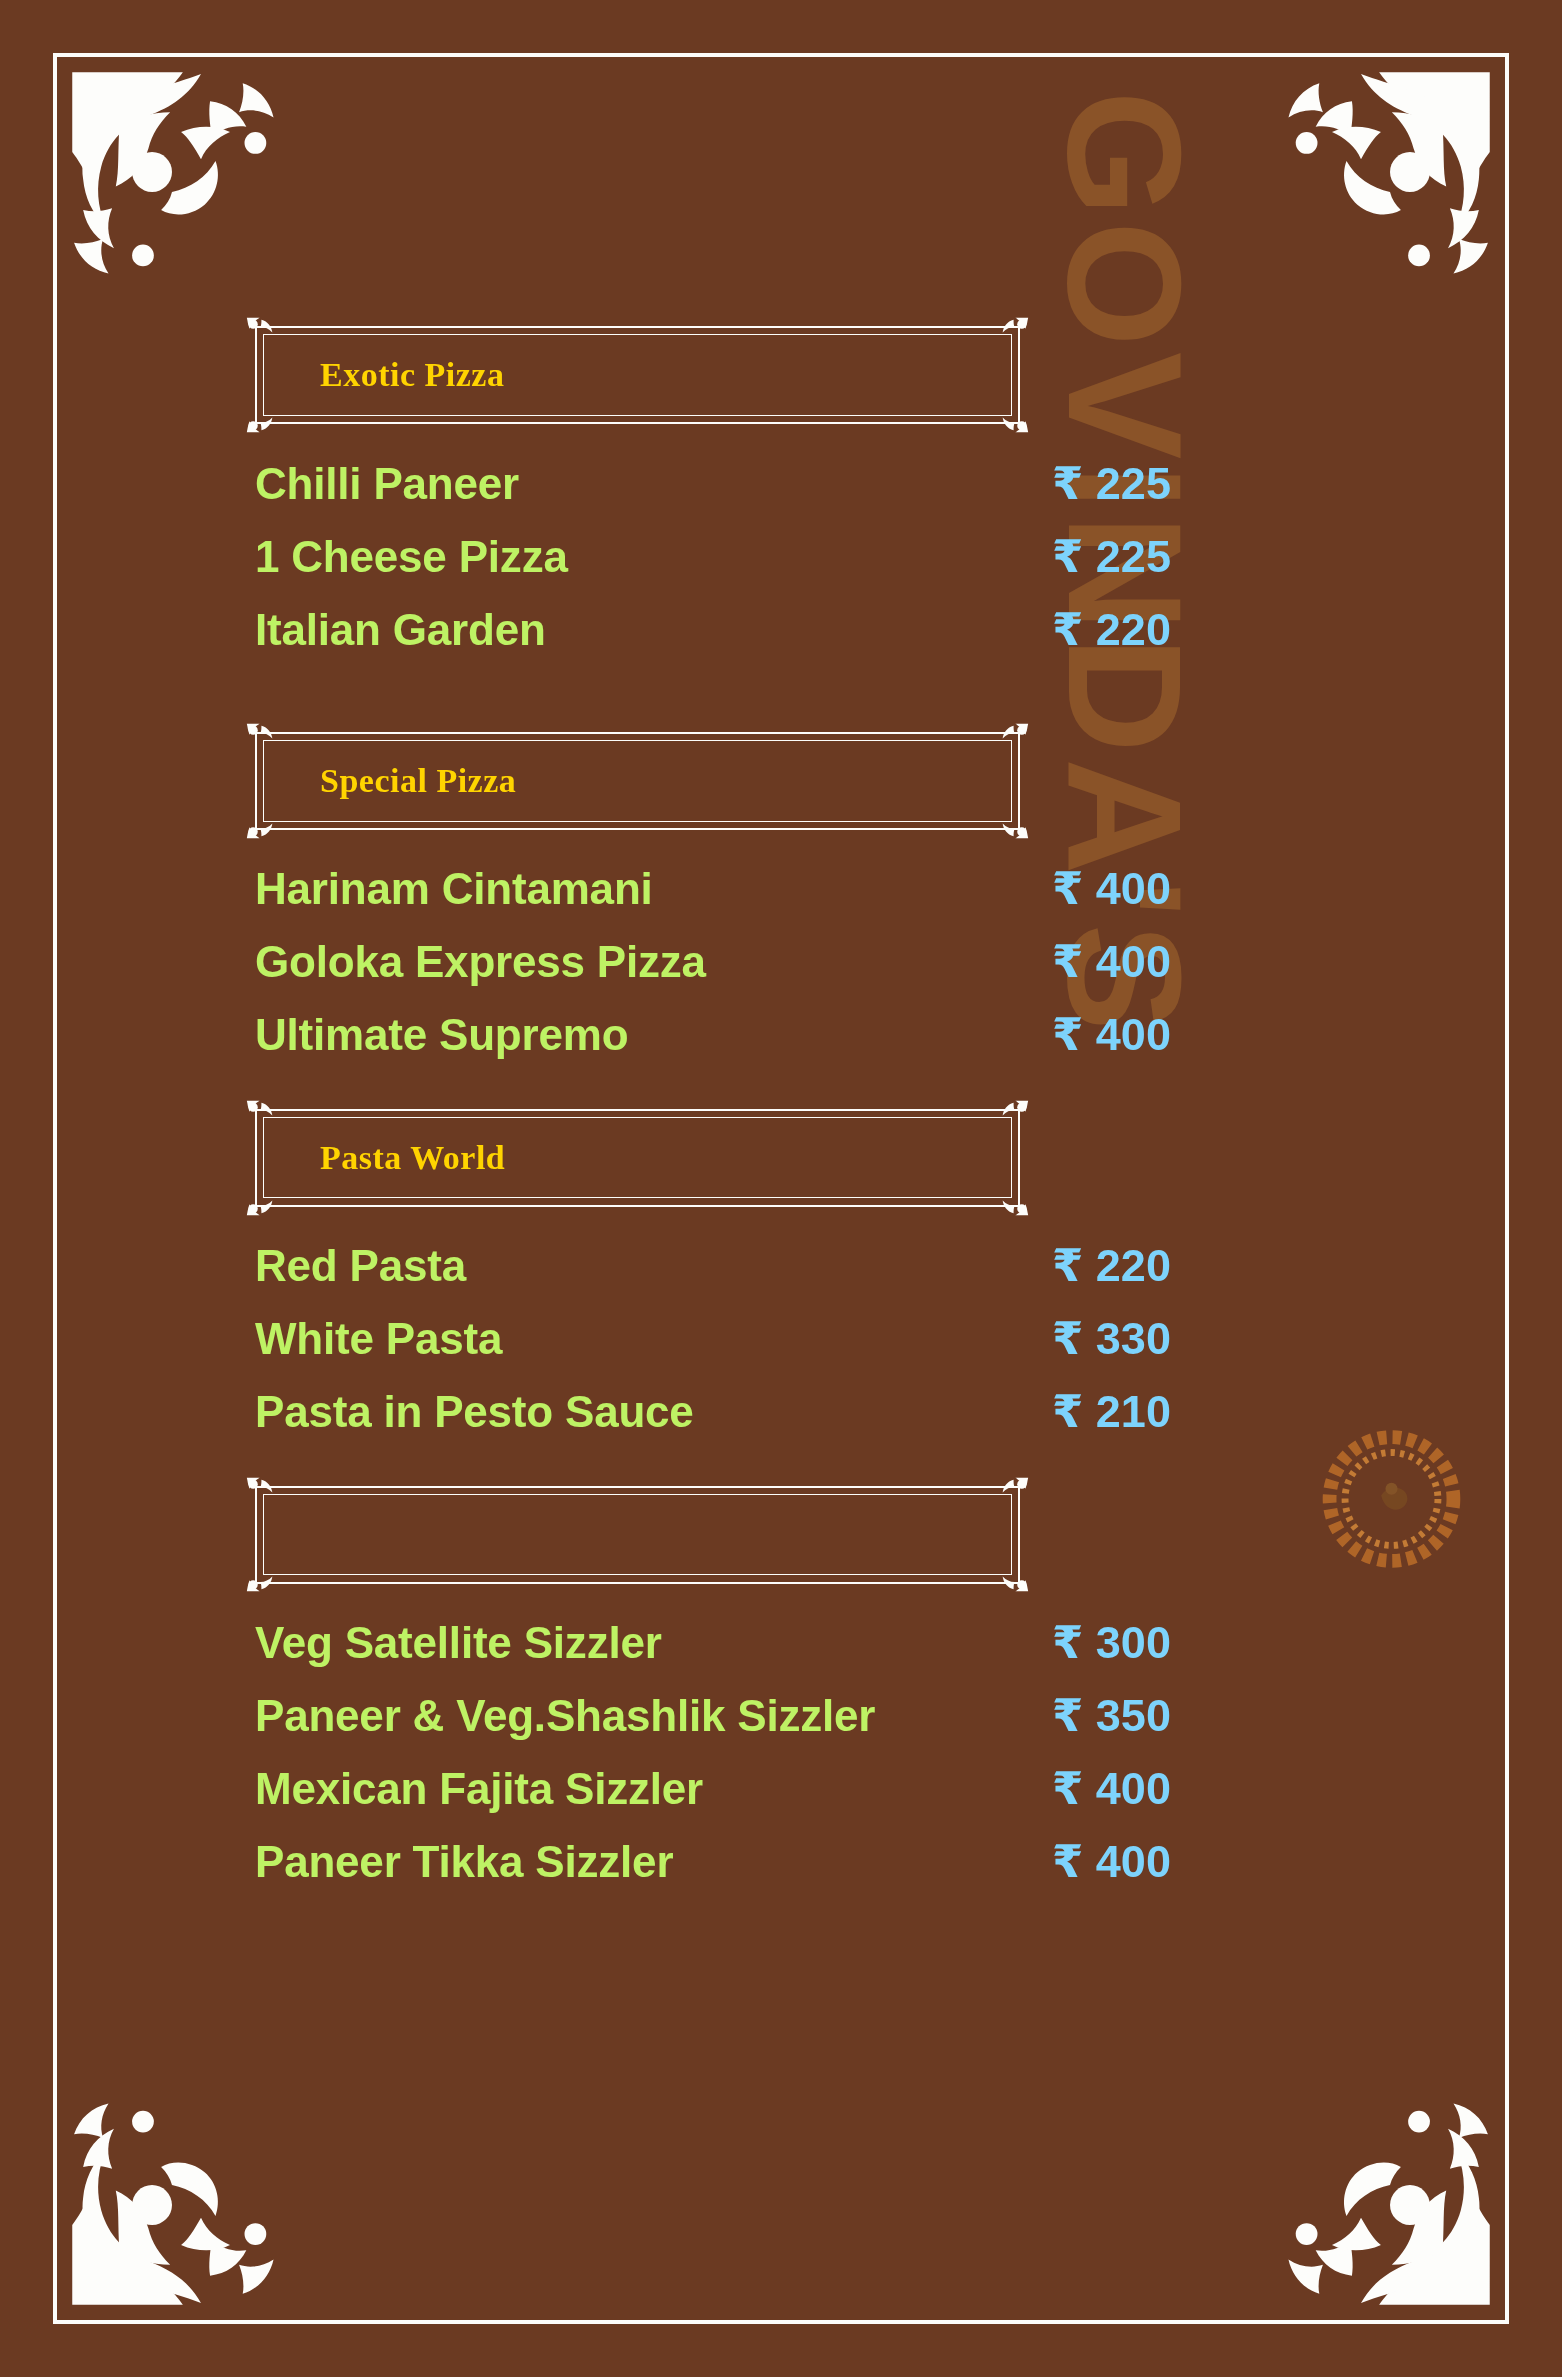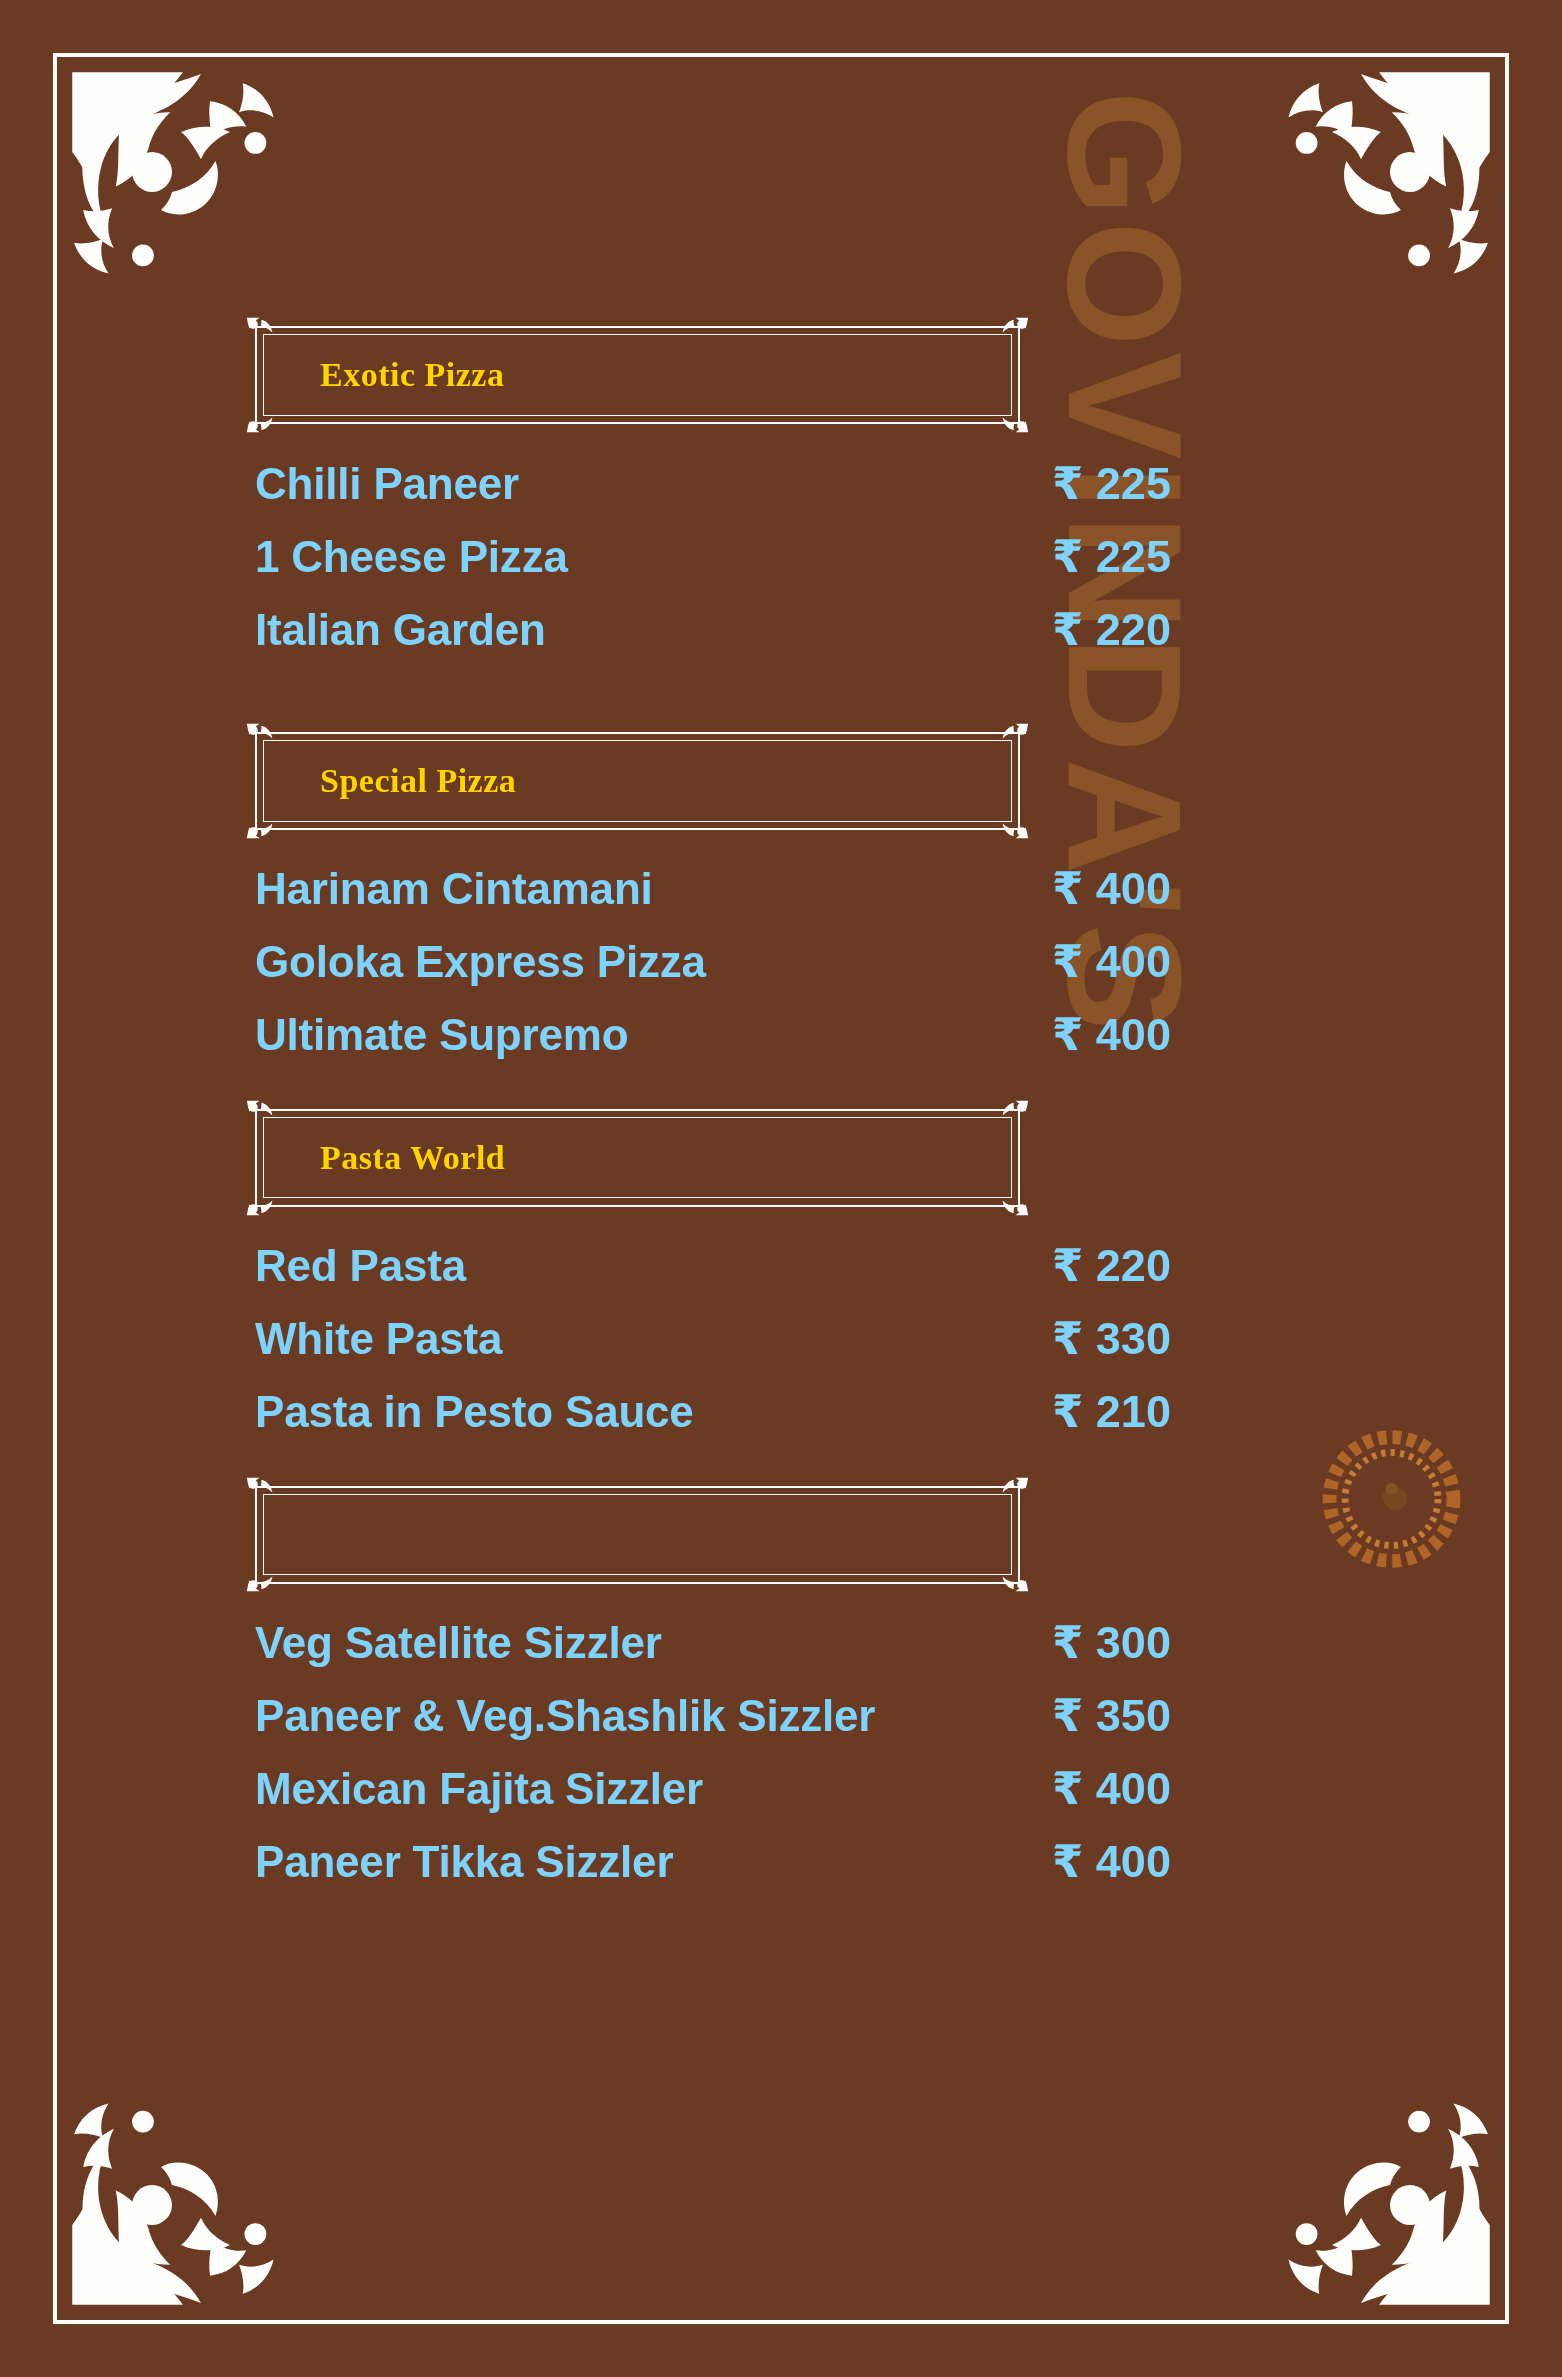--- a/index.html
+++ b/index.html
@@ -121,21 +121,21 @@
   .items { padding-top: 9px; }
   .item-row {
     display: flex;
     align-items: baseline;
     height: 73px;
   }
   .item-name {
     flex: 0 0 797px;
     font-size: 44px;
     font-weight: bold;
-    color: #7dd3fc;
+    color: #bef264;
     white-space: nowrap;
     letter-spacing: -0.2px;
   }
   .item-price {
     font-size: 45px;
     font-weight: bold;
     color: #7dd3fc;
     white-space: nowrap;
   }
   .rupee { font-family: "DejaVu Sans", sans-serif; font-weight: bold; }

